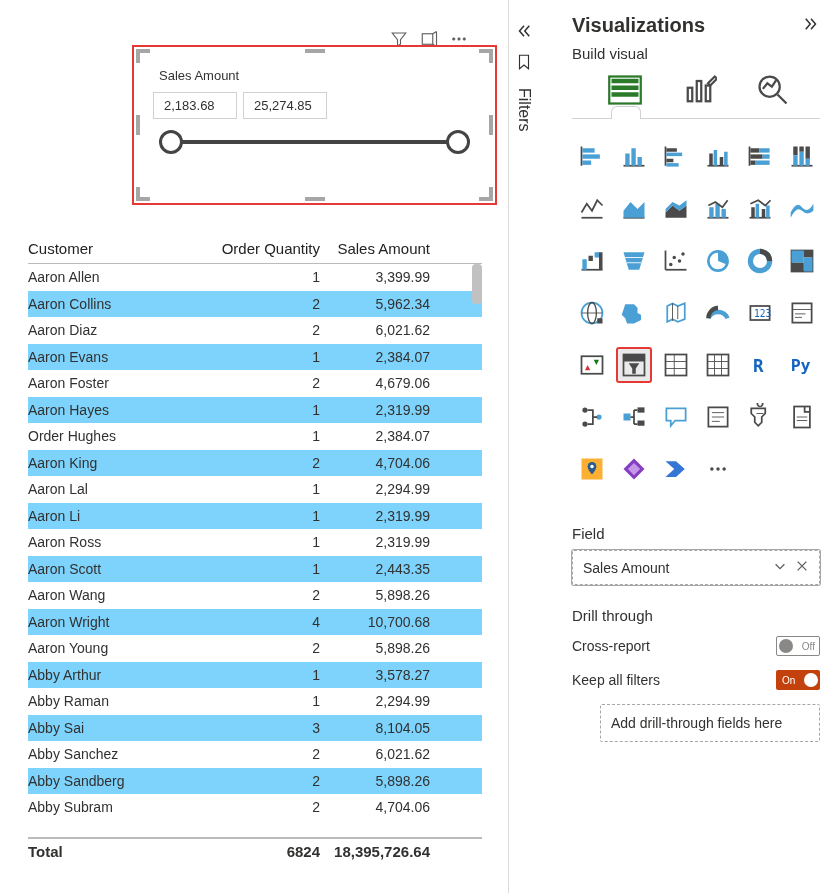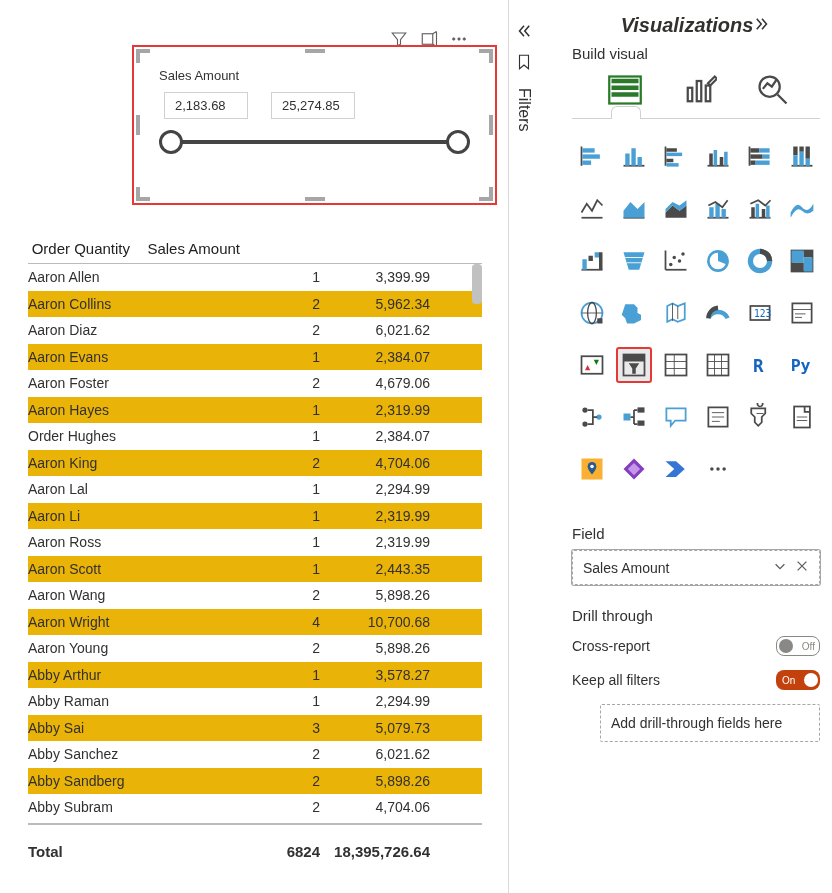--- a/index.html
+++ b/index.html
@@ -52,21 +52,21 @@
   .sel-mid.t { top:2px; left:50%; margin-left:-10px; width:20px; height:4px;}
   .sel-mid.b { bottom:2px; left:50%; margin-left:-10px; width:20px; height:4px;}
   .sel-mid.l { left:2px; top:50%; margin-top:-10px; width:4px; height:20px;}
   .sel-mid.r { right:2px; top:50%; margin-top:-10px; width:4px; height:20px;}
   .slicer-title {
     position:absolute; top:14px; left:18px;
     font-size:13px; color:#333;
   }
   .slicer-inputs {
     position:absolute; top:38px; left:12px;
-    display:flex; gap:23px;margin-left:11px;
+    display:flex; gap:6px;
   }
   .slicer-inputs .num {
     border:1px solid #d1d1d1;
     padding:5px 10px;
     font-size:13px;
     width:84px;
     text-align:left;
   }
   .slicer-track {
     position:absolute; top:86px; left:28px; right:28px;
@@ -96,24 +96,24 @@
   .table-body {
     flex:1; overflow:hidden; position:relative;
   }
   .scroll-thumb {
     position:absolute; right:0; top:0; width:10px; height:40px;
     background:#c1c1c1; border-radius:4px;
   }
   .table-row {
     display:flex; font-size:14px; height:26.5px; align-items:center;
   }
-  .table-row.striped { background:#eab308; }
+  .table-row.striped { background:#7dd3fc; }
   .table-foot {
     display:flex; font-size:15px; font-weight:600;
-    border-top:2px solid #bbb; padding-top:18px;
+    border-top:2px solid #bbb; padding-top:4px;
   }
 
   
   .divider {
     position:absolute; left:508px; top:0; width:1px; height:100%;
     background:#d9d9d9;
   }
   .filters-tab {
     position:absolute; left:515px; top:22px;
     display:flex; flex-direction:column; align-items:center; gap:10px;
@@ -126,21 +126,21 @@
     writing-mode: vertical-rl;
     font-size:16px; color:#323130;
     margin-top:4px;
   }
   .viz-pane {
     position:absolute; left:558px; top:0; right:0; bottom:0;
     padding:14px 12px 14px 14px;
     overflow:hidden;
   }
   .viz-header {
-    display:flex; justify-content:center; align-items:center;font-style:italic;
+    display:flex; justify-content:space-between; align-items:center;
   }
   .viz-title { font-size:20px; font-weight:600; }
   .build-row {
     display:flex; gap:4px; align-items:center; margin-top:8px;
   }
   .build-label { font-size:15px; flex:1; }
   .tab-icons {
     display:flex; margin-top:10px; border-bottom:1px solid #d1d1d1;
     padding-bottom:10px; gap:38px; justify-content:center; padding-left:6px;
   }
@@ -187,21 +187,21 @@
   .field-well .ctrls { display:flex; gap:8px; align-items:center;}
   .field-well svg { width:14px; height:14px; stroke:#605e5c; fill:none;}
 
   .drill-section { margin-top:22px; }
   .drill-title { font-size:15px; font-weight:400; margin-bottom:12px;}
   .drill-row {
     display:flex; justify-content:space-between; align-items:center;
     font-size:14px; margin-bottom:14px;
   }
   .toggle {
-    width:44px; height:20px; border-radius:8px;
+    width:44px; height:20px; border-radius:2px;
     position:relative; display:flex; align-items:center;
   }
   .toggle.off { border:1px solid #8a8886; color:#8a8886; }
   .toggle.off .knob { position:absolute; left:2px; width:14px; height:14px; border-radius:50%; background:#8a8886;}
   .toggle.off .txt { font-size:10px; margin-left:auto; margin-right:4px;}
   .toggle.on { background:#c2410c; color:#fff; }
   .toggle.on .knob { position:absolute; right:2px; width:14px; height:14px; border-radius:50%; background:#fff;}
   .toggle.on .txt { font-size:10px; margin-left:6px;}
   .drop-area {
     border:1px dashed #a6a6a6; border-radius:2px;
@@ -260,20 +260,21 @@
       </div>
       <div class="slicer-track">
         <div class="slicer-handle left"></div>
         <div class="slicer-handle right"></div>
       </div>
     </div>
   </div>
 
   <div class="table-visual">
     <div class="table-head">
+      <div class="col-cust">Customer</div>
       <div class="col-qty">Order Quantity</div>
       <div class="col-amt">Sales Amount</div>
       <div style="width:20px"></div>
     </div>
     <div class="table-body" id="tbody">
       <div class="scroll-thumb"></div>
     <div class="table-row">
           <div class="col-cust">Aaron Allen</div>
           <div class="col-qty">1</div>
           <div class="col-amt">3,399.99</div>
@@ -354,21 +355,21 @@
           <div class="col-amt">3,578.27</div>
         </div>
         <div class="table-row">
           <div class="col-cust">Abby Raman</div>
           <div class="col-qty">1</div>
           <div class="col-amt">2,294.99</div>
         </div>
         <div class="table-row striped">
           <div class="col-cust">Abby Sai</div>
           <div class="col-qty">3</div>
-          <div class="col-amt">5,079.73</div>
+          <div class="col-amt">8,104.05</div>
         </div>
         <div class="table-row">
           <div class="col-cust">Abby Sanchez</div>
           <div class="col-qty">2</div>
           <div class="col-amt">6,021.62</div>
         </div>
         <div class="table-row striped">
           <div class="col-cust">Abby Sandberg</div>
           <div class="col-qty">2</div>
           <div class="col-amt">5,898.26</div>

